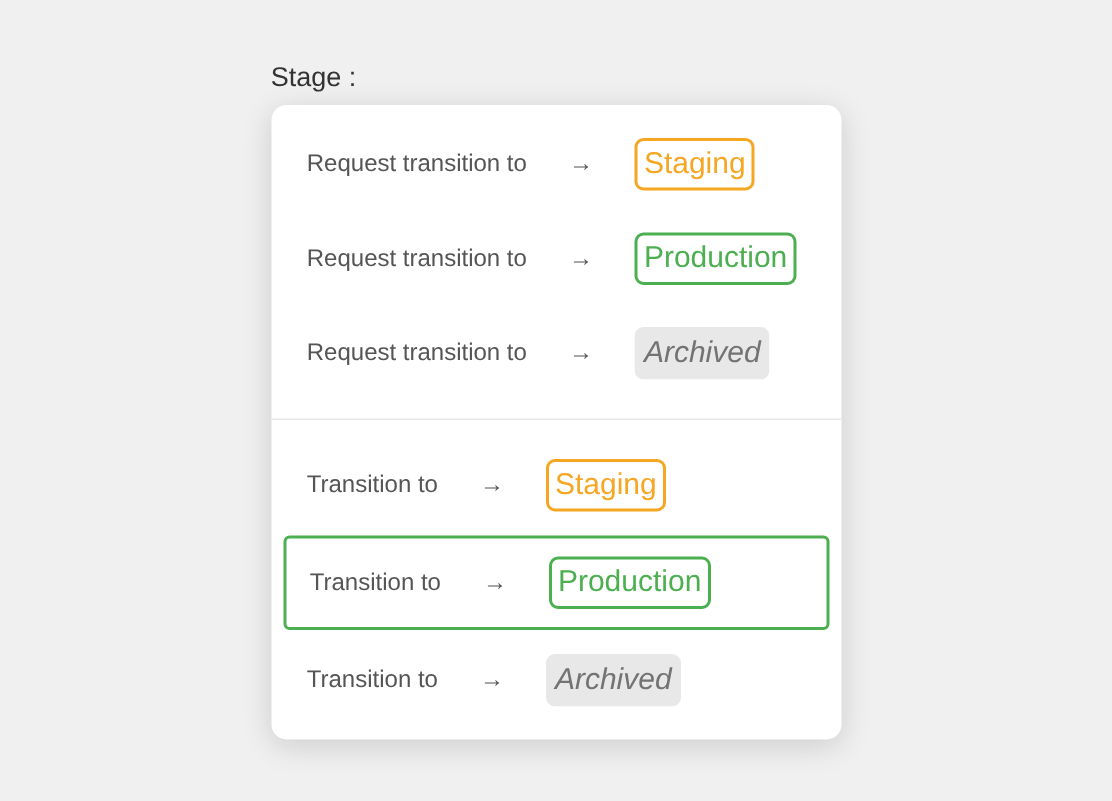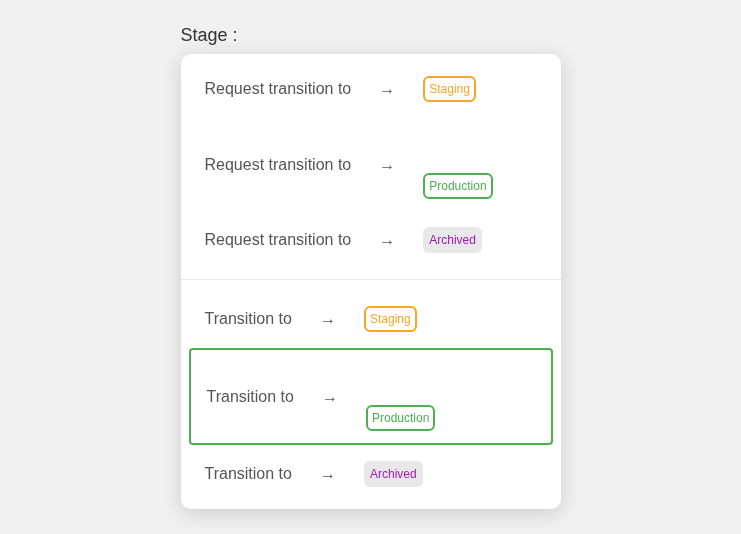--- a/index.html
+++ b/index.html
@@ -97,42 +97,42 @@
 
     .arrow-icon {
       font-size: 16px;
       color: #555;
       flex-shrink: 0;
     }
 
     .badge {
       border-radius: 6px;
       padding: 4px 4px;
-      font-size: 12px;
+      font-size: 20px;
       font-weight: 500;
       border: 2px solid transparent;
     }
 
     .badge-staging {
       color: #f5a623;
       border-color: #f5a623;
       background: white;
     }
 
     .badge-production {
       color: #4caf50;
       border-color: #4caf50;
       background: white;
-      margin-top: 43px;
     }
 
     .badge-archived {
-      color: #a21caf;
+      color: #737373;
       border-color: transparent;
       background: #e8e8e8;
+      font-style: italic;
     }
   </style>
 </head>
 <body>
 
 <div class="page-wrapper">
   <div class="stage-row">
     <span class="stage-label">Stage :</span>
   </div>
 

